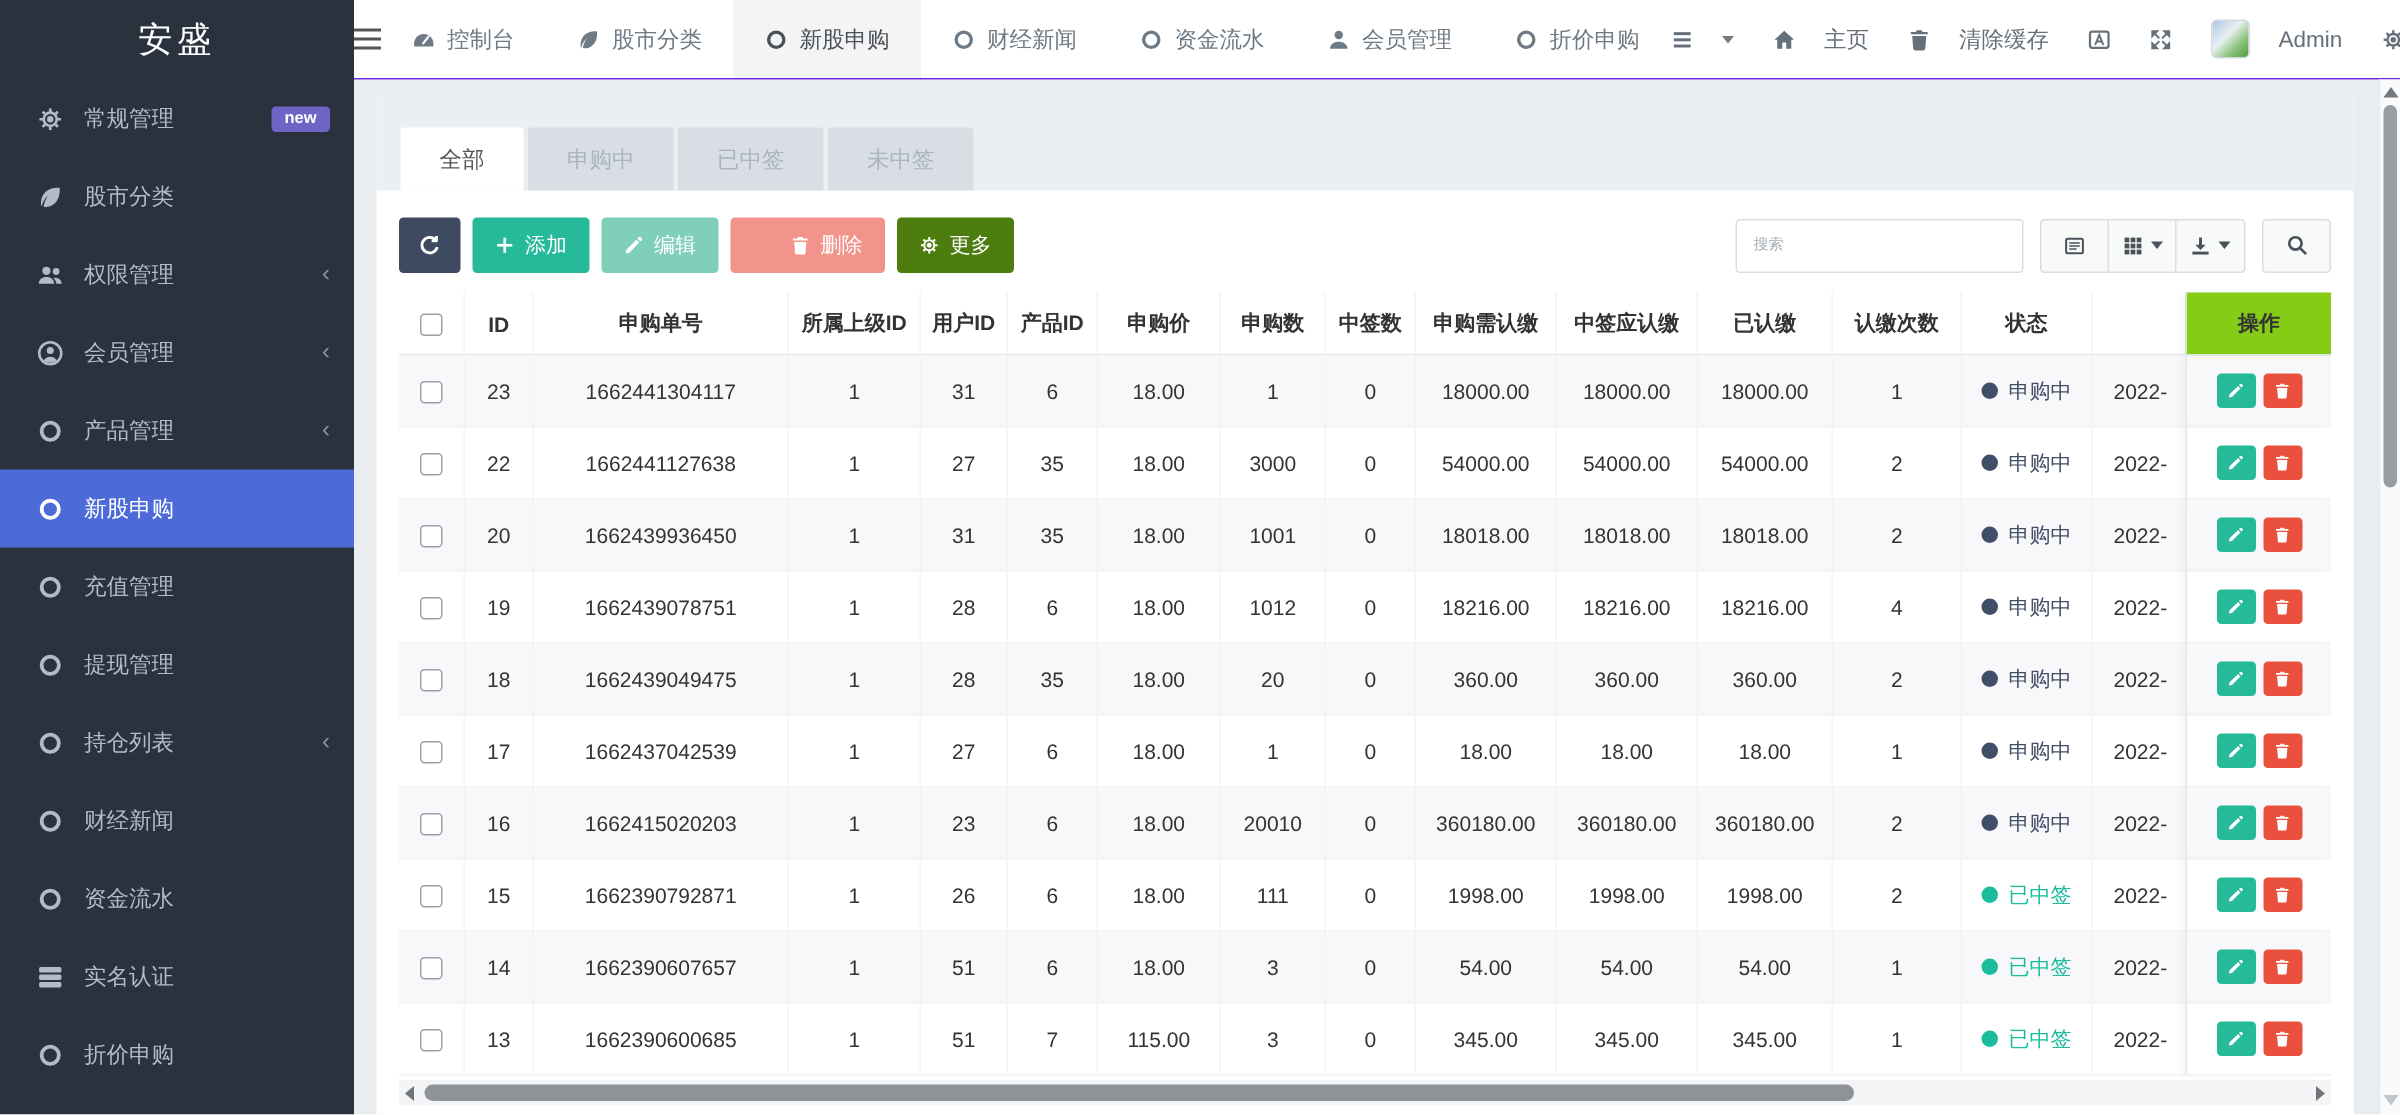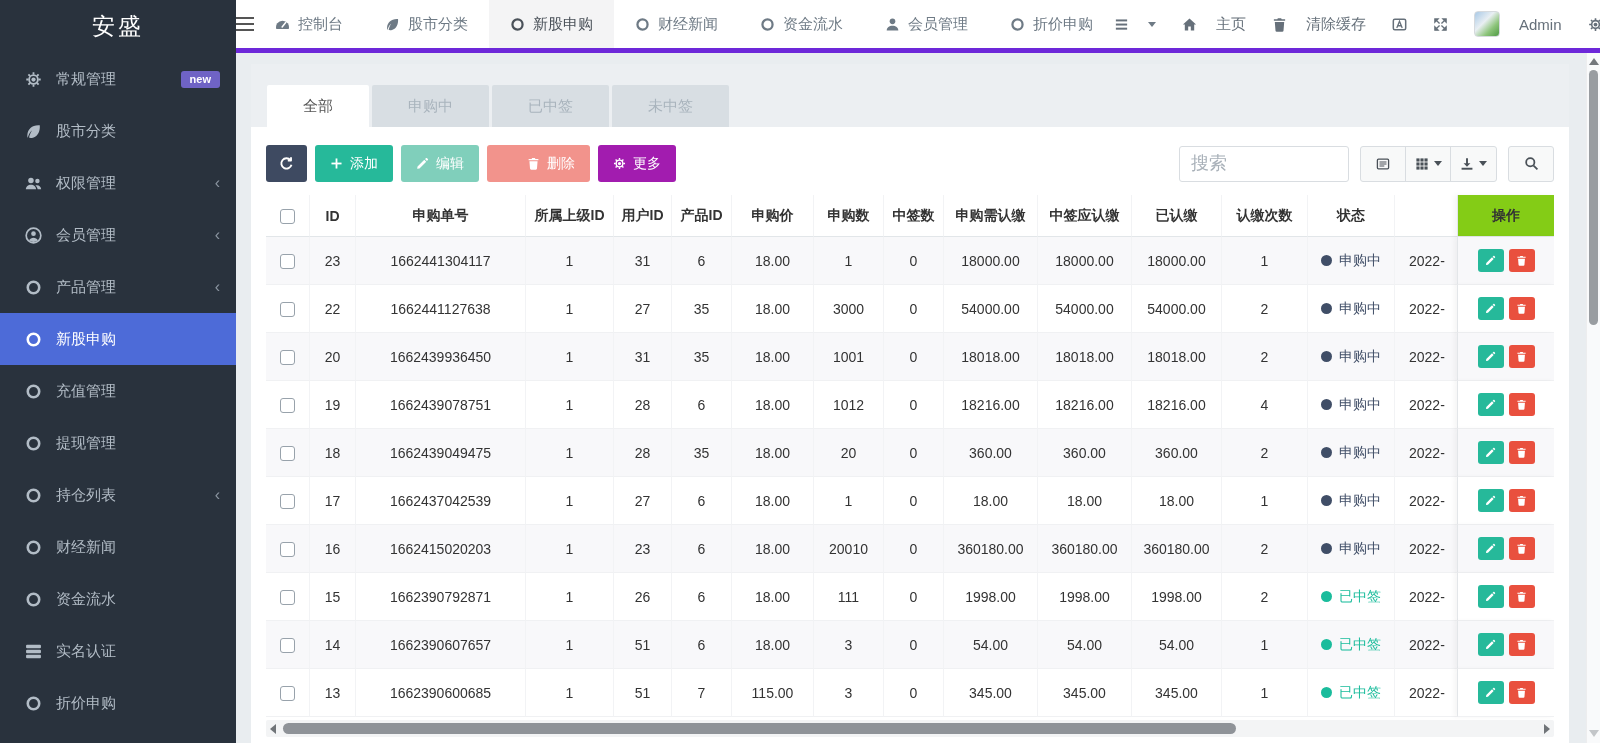--- a/index.html
+++ b/index.html
@@ -12,56 +12,56 @@
   .brand { height:53px; display:flex; align-items:center; justify-content:center; color:#fff; font-size:23px; letter-spacing:3px; }
   .side-item { height:52px; display:flex; align-items:center; padding:0 16px 0 23px; color:#b2bcc6; font-size:15px; cursor:pointer; }
   .side-item .s-icon { width:21px; margin-right:12px; display:flex; align-items:center; justify-content:center; }
   .side-item .s-icon svg { width:17px; height:17px; }
   .side-item.active { background:#4d6bd8; color:#fff; }
   .badge-new { margin-left:auto; background:#6f63c5; color:#fff; font-size:11px; font-weight:bold; padding:3px 9px; border-radius:3px; line-height:1; }
   .chev { margin-left:auto; color:#8b95a1; font-size:16px; line-height:1; }
   .chev::before { content:"‹"; }
 
   
-  .topnav { position:absolute; left:236px; top:0; right:0; height:53px; background:#fff; border-bottom:5px solid #6d28d9; display:flex; align-items:stretch; z-index:20; }
+  .topnav { position:absolute; left:236px; top:0; right:0; height:53px; background:#fff; border-bottom:1px solid #6d28d9; display:flex; align-items:stretch; z-index:20; }
   .hamburger { width:48px; display:flex; align-items:center; justify-content:center; cursor:pointer; }
   .bars { width:18px; height:2.4px; background:#555; position:relative; }
   .bars::before,.bars::after { content:""; position:absolute; left:0; width:18px; height:2.4px; background:#555; }
   .bars::before { top:-6px; } .bars::after { top:6px; }
   .nav-tabs { display:flex; }
   .nav-tab { display:flex; align-items:center; gap:8px; padding:0 21px; color:#6e7a85; font-size:15px; cursor:pointer; white-space:nowrap; }
   .nav-tab svg { width:15px; height:15px; }
   .nav-tab.active { background:#f4f4f5; color:#4a5159; }
   .topnav-right { margin-left:auto; display:flex; align-items:center; gap:26px; padding-right:20px; color:#66707a; font-size:15px; }
   .nr-item { display:flex; align-items:center; gap:19px; cursor:pointer; white-space:nowrap; }
   .nr-item svg { width:15px; height:15px; }
   .caret { width:0; height:0; border-left:4px solid transparent; border-right:4px solid transparent; border-top:5px solid #6e7a85; }
   .avatar { width:26px; height:26px; border-radius:4px; background:linear-gradient(135deg,#a9c9e6 0%,#e9eff3 40%,#8cc47a 70%,#4f9a44 100%); border:1px solid #d6dade; }
 
   
   .main { position:absolute; left:236px; top:53px; right:14px; bottom:0; background:#e9edf0; padding:11px 17px 0 15px; }
   .panel { background:#fff; height:100%; display:flex; flex-direction:column; }
   .panel-heading { background:#eceff2; flex:0 0 63px; position:relative; }
   .filter-tabs { position:absolute; left:16px; bottom:0; display:flex; gap:3px; }
-  .ftab { padding:12px 36px 11px; font-size:15px; background:#d8dee3; color:#a9b4bd; border-radius:2px 2px 0 0; cursor:pointer; }
+  .ftab { padding:12px 26px 11px; font-size:15px; background:#d8dee3; color:#a9b4bd; border-radius:2px 2px 0 0; cursor:pointer; }
   .ftab.active { background:#fff; color:#555; }
   .panel-body { flex:1; position:relative; padding:18px 15px 0; }
 
   
   .toolbar { display:flex; align-items:center; margin-bottom:13px; }
   .btn { height:37px; border:none; border-radius:3px; color:#fff; font-size:14px; display:inline-flex; align-items:center; gap:7px; padding:0 15px; margin-right:8px; cursor:pointer; font-family:inherit; }
   .btn svg { width:13px; height:13px; }
   .btn-refresh { background:#3e4a61; width:41px; justify-content:center; padding:0; }
   .btn-refresh svg { width:15px; height:15px; }
   .btn-add  { background:#26b99a; }
   .btn-edit { background:#80cfbb; }
   .btn-del  { background:#f2938c;padding-left:40px; }
-  .btn-more { background:#a21caf; }
+  .btn-more { background:#4d7c0f; }
   .toolbar-right { margin-left:auto; display:flex; align-items:center; }
-  .search-input { width:170px; height:36px; border:1px solid #d9dde1; border-radius:3px; padding:0 11px; font-size:18px; color:#555; margin-right:11px; outline:none; font-family:inherit; }
+  .search-input { width:192px; height:36px; border:1px solid #d9dde1; border-radius:3px; padding:0 11px; font-size:10px; color:#555; margin-right:11px; outline:none; font-family:inherit; }
   .search-input::placeholder { color:#a8b0b8; }
   .btn-group { display:flex; border:1px solid #d9dde1; border-radius:3px; overflow:hidden; margin-right:11px; background:#f8f9f9; }
   .tool-btn { width:45px; height:34px; display:flex; align-items:center; justify-content:center; gap:5px; color:#4a5158; border-right:1px solid #d9dde1; cursor:pointer; }
   .tool-btn:last-child { border-right:none; }
   .tool-btn svg { width:14px; height:14px; }
   .tool-btn .caret { border-top-color:#4a5158; }
   .search-btn { width:46px; height:36px; border:1px solid #d9dde1; border-radius:3px; background:#f8f9f9; display:flex; align-items:center; justify-content:center; color:#4a5158; cursor:pointer; }
   .search-btn svg { width:15px; height:15px; }
 
   

